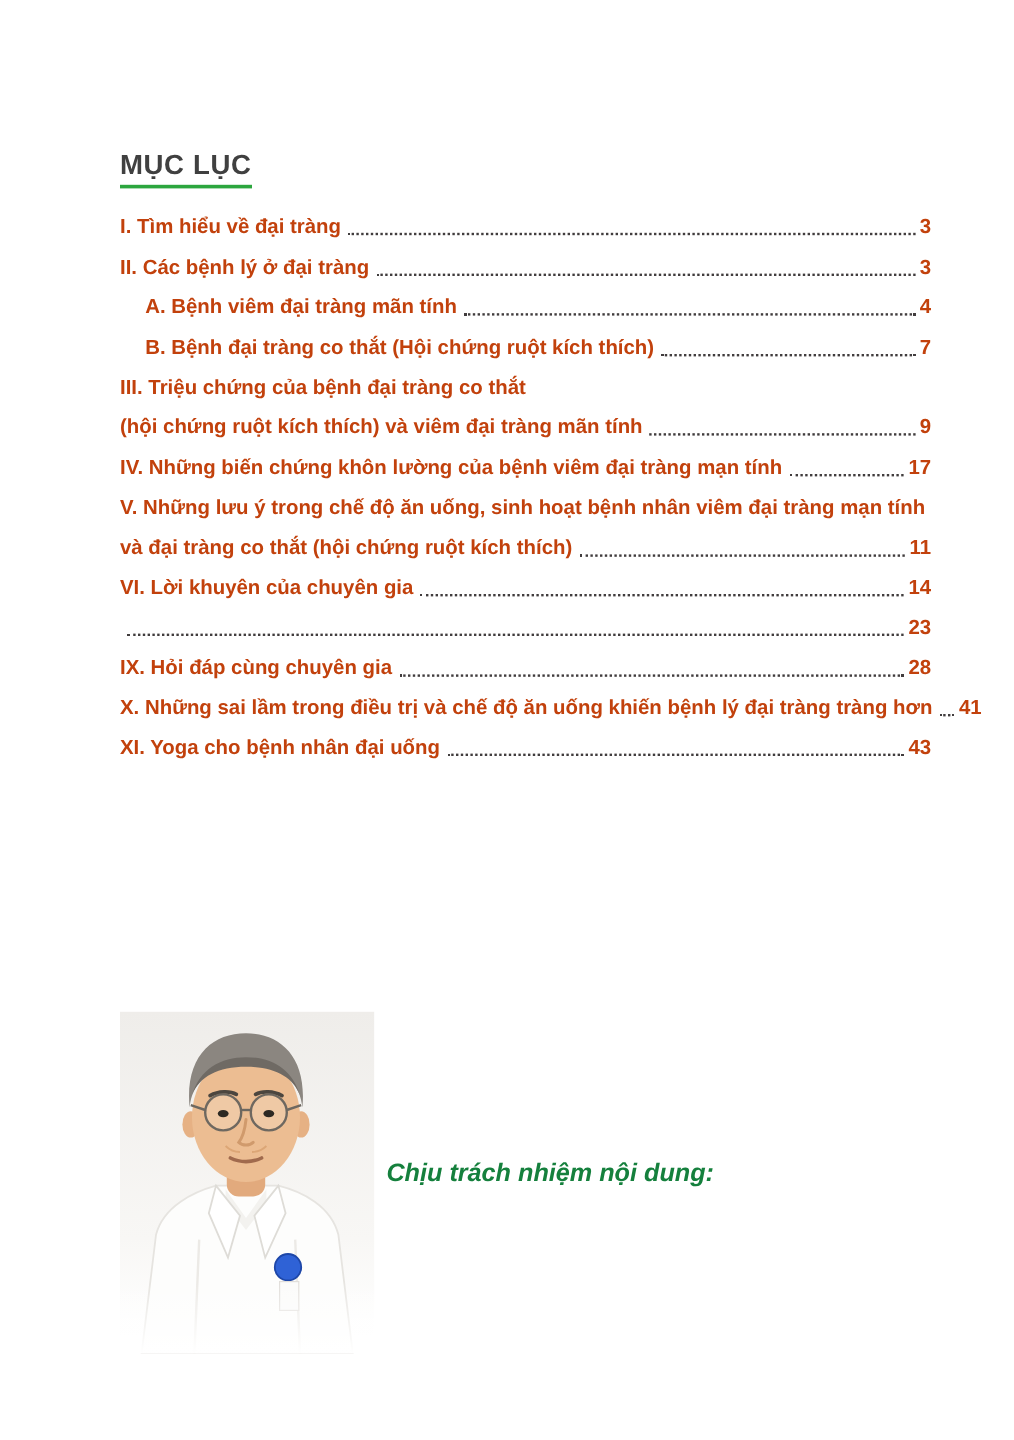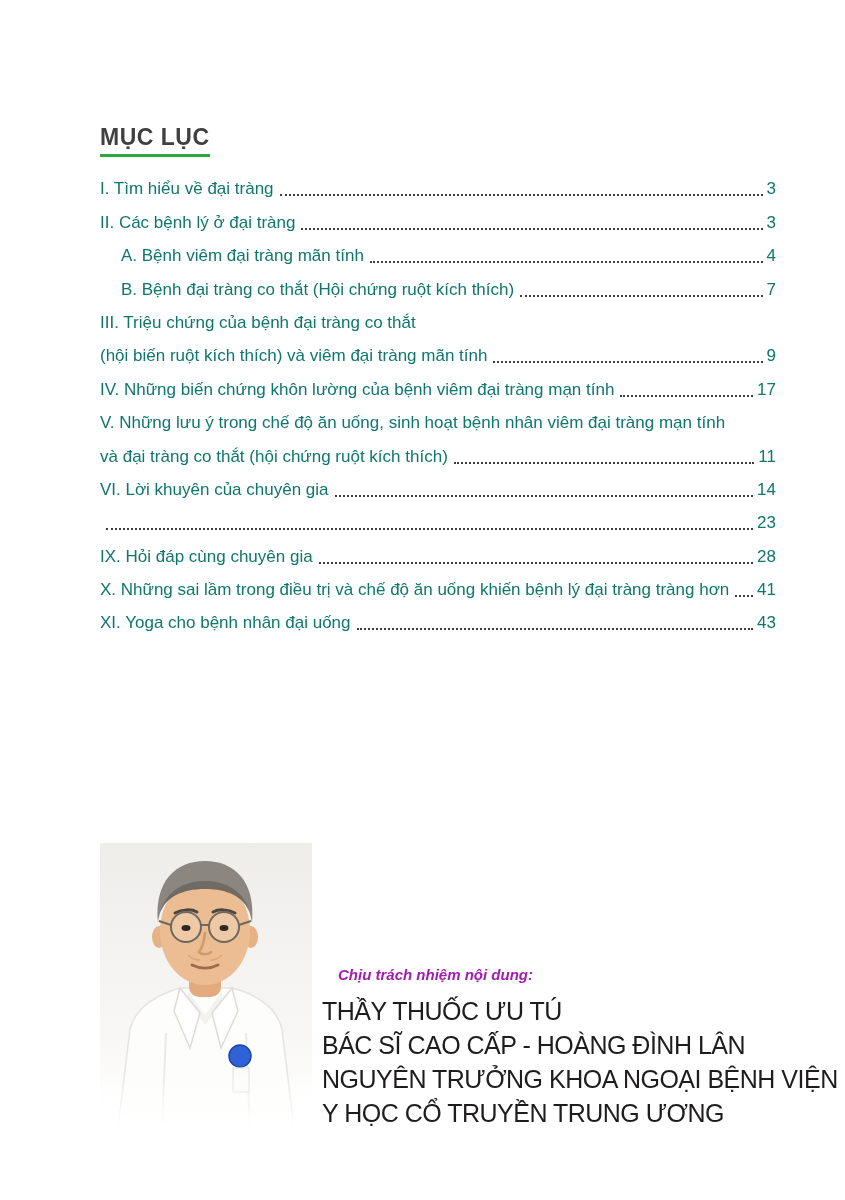--- a/index.html
+++ b/index.html
@@ -9,35 +9,35 @@
     font-family:"Liberation Sans", sans-serif; color:#262223;
   }
   .title {
     position:absolute; left:100px; top:124px; margin:0;
     font-size:23px; font-weight:bold; letter-spacing:.5px;
     color:#404040; border-bottom:3px solid #2ca63e; padding-bottom:3px;
   }
   .toc { position:absolute; left:100px; top:172px; width:676px; }
   .toc-row {
     display:flex; align-items:flex-end; height:33.4px;
-    font-size:17px; font-weight:normal; color:#0f766e;
+    font-size:17px; font-weight:bold; color:#c2410c;
   }
   .toc-text { padding-bottom:6px; white-space:nowrap; }
   .toc-row.indent1 .toc-text { padding-left:21px; }
   .toc-leader {
     flex:1; min-width:12px;
     border-bottom:2px dotted #413d3e;
     margin:0 2px 9px 6px;
   }
   .toc-page { padding-bottom:6px; margin-left:2px; }
   .photo-wrap { position:absolute; left:100px; top:843px; width:212px; height:285px; }
   .credit { position:absolute; left:322px; top:966px; width:470px; }
   .credit-label {
-    font-size:15px; font-weight:bold; font-style:italic;
-    color:#a21caf; margin-bottom:11px;margin-left:16px;
+    font-size:21px; font-weight:bold; font-style:italic;
+    color:#15803d; margin-bottom:11px;
   }
   .credit-line {
     font-size:25px; line-height:34px; letter-spacing:-0.5px;
     color:#1f1c1d; white-space:nowrap;
   }
 </style>
 </head>
 <body>
 
 <div class="page">
@@ -62,21 +62,21 @@
       </div>
       <div class="toc-row indent1">
         <span class="toc-text">B. Bệnh đại tràng co thắt (Hội chứng ruột kích thích)</span>
         <span class="toc-leader"></span>
         <span class="toc-page">7</span>
       </div>
       <div class="toc-row">
         <span class="toc-text">III. Triệu chứng của bệnh đại tràng co thắt</span>
       </div>
       <div class="toc-row">
-        <span class="toc-text">(hội biến ruột kích thích) và viêm đại tràng mãn tính</span>
+        <span class="toc-text">(hội chứng ruột kích thích) và viêm đại tràng mãn tính</span>
         <span class="toc-leader"></span>
         <span class="toc-page">9</span>
       </div>
       <div class="toc-row">
         <span class="toc-text">IV. Những biến chứng khôn lường của bệnh viêm đại tràng mạn tính</span>
         <span class="toc-leader"></span>
         <span class="toc-page">17</span>
       </div>
       <div class="toc-row">
         <span class="toc-text">V. Những lưu ý trong chế độ ăn uống, sinh hoạt bệnh nhân viêm đại tràng mạn tính</span>
@@ -164,21 +164,15 @@
 
       <path d="M92,122 C100,126 110,126 118,122" stroke="#a06a4d" stroke-width="3" fill="none" stroke-linecap="round"></path>
       <path d="M88,112 C92,116 96,117 100,117 M122,112 C118,116 114,117 110,117" stroke="#dca676" stroke-width="1.5" fill="none"></path>
 
       <rect x="0" y="225" width="212" height="60" fill="url(#fadeGrad)"></rect>
     </svg>
   </div>
 
   <div class="credit">
     <div class="credit-label">Chịu trách nhiệm nội dung:</div>
-    <div>
-        <div class="credit-line">THẦY THUỐC ƯU TÚ</div>
-        <div class="credit-line">BÁC SĨ CAO CẤP - HOÀNG ĐÌNH LÂN</div>
-        <div class="credit-line">NGUYÊN TRƯỞNG KHOA NGOẠI BỆNH VIỆN</div>
-        <div class="credit-line">Y HỌC CỔ TRUYỀN TRUNG ƯƠNG</div>
-      </div>
   </div>
 
 </div>
 
 </body></html>

